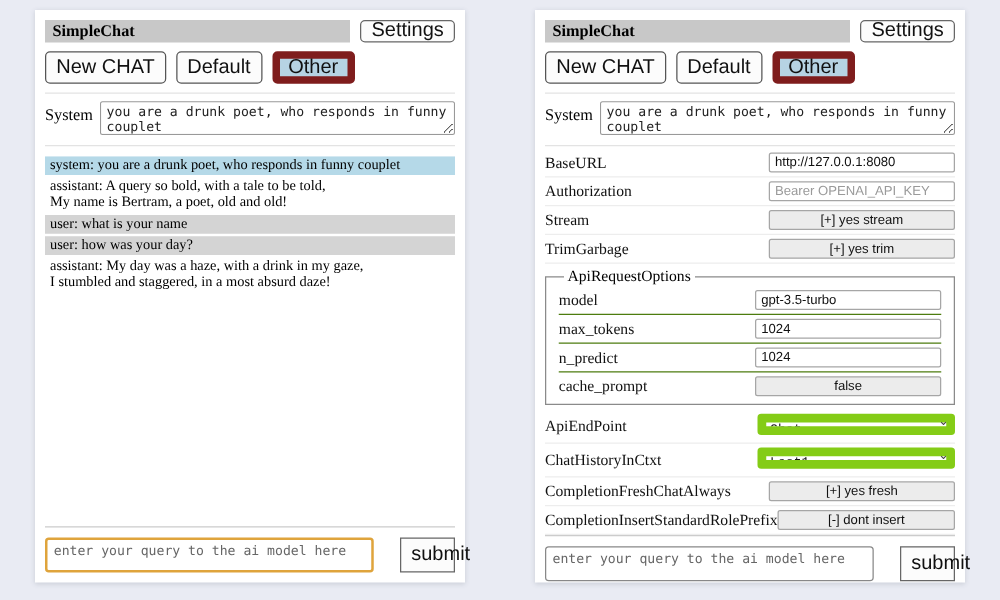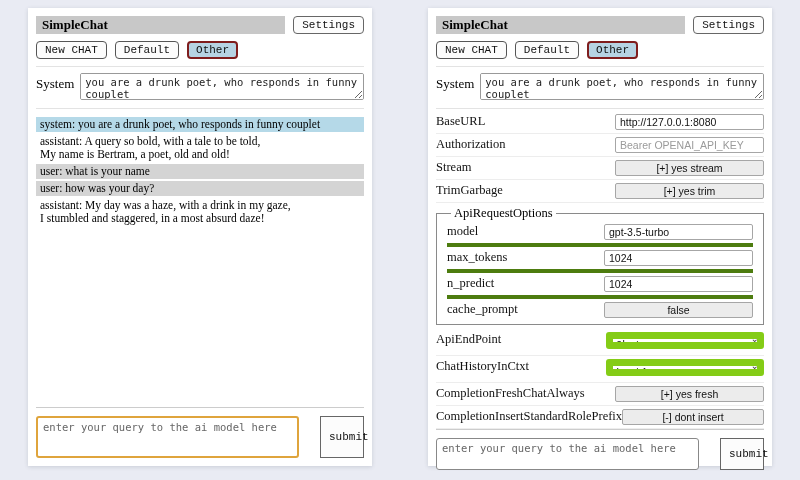--- a/index.html
+++ b/index.html
@@ -20,35 +20,35 @@
   }
 
   
   .header-row { display: flex; gap: 8px; align-items: stretch; }
   .titlebar {
     flex: 1; background: #c8c8c8;
     font-weight: bold; font-size: 13px;
     padding: 2px 6px; line-height: 14px;
   }
   .btn {
-    font-family: Liberation Mono, monospace; font-size: 11px;
+    font-family: Liberation Sans, sans-serif; font-size: 16px;
     background: #fcfcfc; color: #111;
     border: 1px solid #666; border-radius: 4px;
     padding: 2px 8px; line-height: 12px; cursor: pointer;
   }
 
   
   .session-row {
     margin-top: 7px; display: flex; gap: 8px;
     padding-bottom: 7px; border-bottom: 1px solid #e3e3e3;
   }
   .btn-session { border-color: #555; }
   .btn-session.selected {
     background: #b6d3e3;
-    border: 2px solid #7f1d1d;
+    border: 6px solid #7f1d1d;
     padding: 1px 7px;
   }
 
   
   .system-row {
     display: flex; gap: 6px; margin-top: 6px;
     padding-bottom: 8px; border-bottom: 1px solid #e3e3e3; justify-content: space-between;
   }
   .system-label { font-size: 13px; padding-top: 3px; }
   .system-textarea {
@@ -64,34 +64,34 @@
     font-size: 11.5px; line-height: 13px;
     padding: 1px 4px; margin-bottom: 2px;
     white-space: pre-line;
   }
   .msg.system { background: #b5d9e8; }
   .msg.user { background: #d4d4d4; }
   .msg.assistant { background: #ffffff; }
 
   
   .hr-bottom { border: none; border-top: 1px solid #cccccc; margin: 0 0 8px 0; }
-  .query-row { display: flex; gap: 21px; height: 42px; }
+  .query-row { display: flex; gap: 21px; height: 28px; }
   .query-input {
     flex: 1; font-family: "DejaVu Sans Mono", monospace; font-size: 10.5px;
     padding: 3px 5px; border-radius: 3px; resize: none; color: #333;
   }
   .query-input::placeholder { color: #666; }
   .query-input.focused { border: 2px solid #dfa43c; outline: none; }
   .query-input.normal { border: 1px solid #888; }
   .btn-submit { width: 44px; border-radius: 0; }
 
   
   .settings { flex: 1; margin-top: 2px; }
   .srow {
-    display: flex; justify-content: space-between; align-items: flex-start;
+    display: flex; justify-content: space-between; align-items: center;
     padding: 3px 0; border-bottom: 1px solid #ededed;
   }
   .slabel { font-size: 12.5px; color: #111; }
   .control { width: 149px; }
   input.control {
     font-family: "Liberation Sans", sans-serif; font-size: 10.5px;
     height: 16px; padding: 1px 4px;
     border: 1px solid #a6a6a6; border-radius: 2px; color: #111;
   }
   input.control::placeholder { color: #9a9a9a; }
@@ -112,21 +112,21 @@
   .chev {
     position: absolute; right: 5px; top: 1px;
     font-size: 10px; color: #444; pointer-events: none;
     font-family: "DejaVu Sans", sans-serif;
   }
   fieldset.aro {
     border: 1px solid #8a8a8a; margin: 3px 0 4px 0;
     padding: 0 10px 3px 10px;
   }
   fieldset.aro legend { font-size: 12.5px; padding: 0 3px; margin-left: 4px; }
-  fieldset.aro .srow { border-bottom: 4px solid #4d7c0f; }
+  fieldset.aro .srow { border-bottom: 1px solid #4d7c0f; }
   fieldset.aro .srow:last-child { border-bottom: none; }
 </style>
 </head>
 <body>
 
 <div class="page">
 
   <div class="panel">
     <div class="header-row">
       <div class="titlebar">SimpleChat</div>

